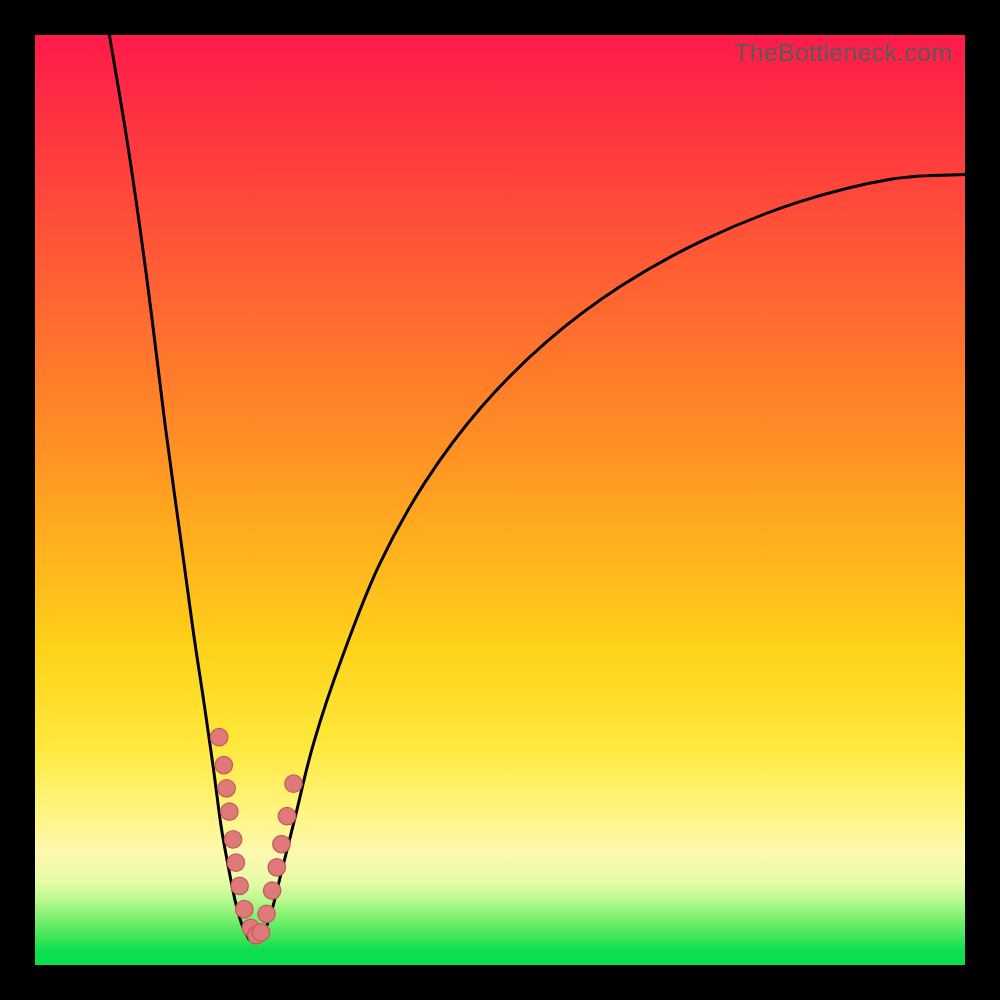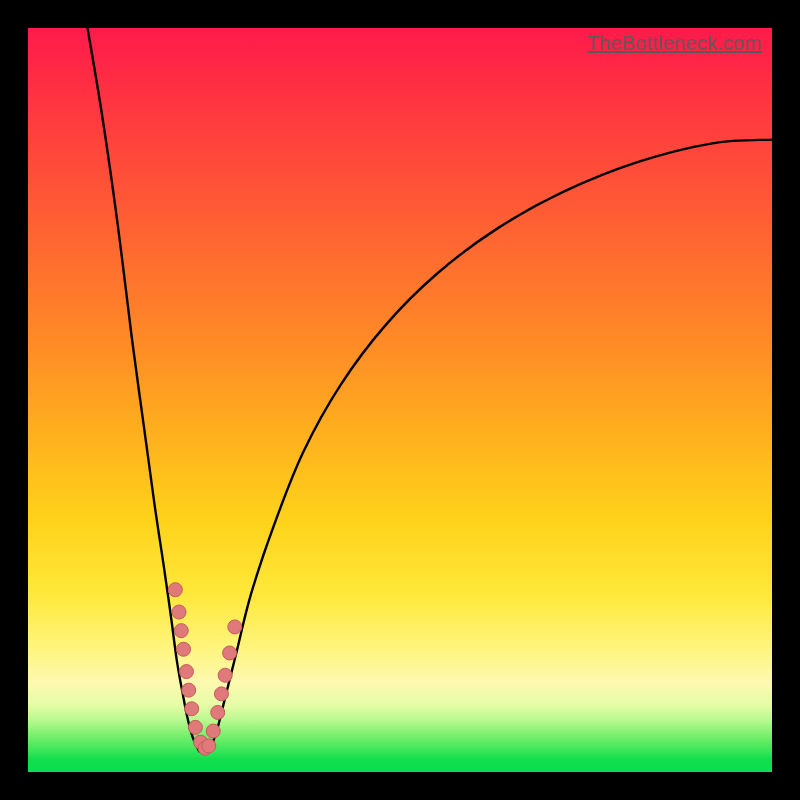--- a/index.html
+++ b/index.html
@@ -45,21 +45,20 @@
   }
   .watermark {
     position: absolute;
     top: 4px;
     right: 10px;
     color: #5a5a5a;
     font-size: 20px;
     font-weight: 500;
     letter-spacing: 0.2px;
     user-select: none;
-    text-decoration: underline;
   }
   svg.curves {
     position: absolute;
     left: 0;
     top: 0;
     width: 744px;
     height: 744px;
     overflow: visible;
   }
 </style>

